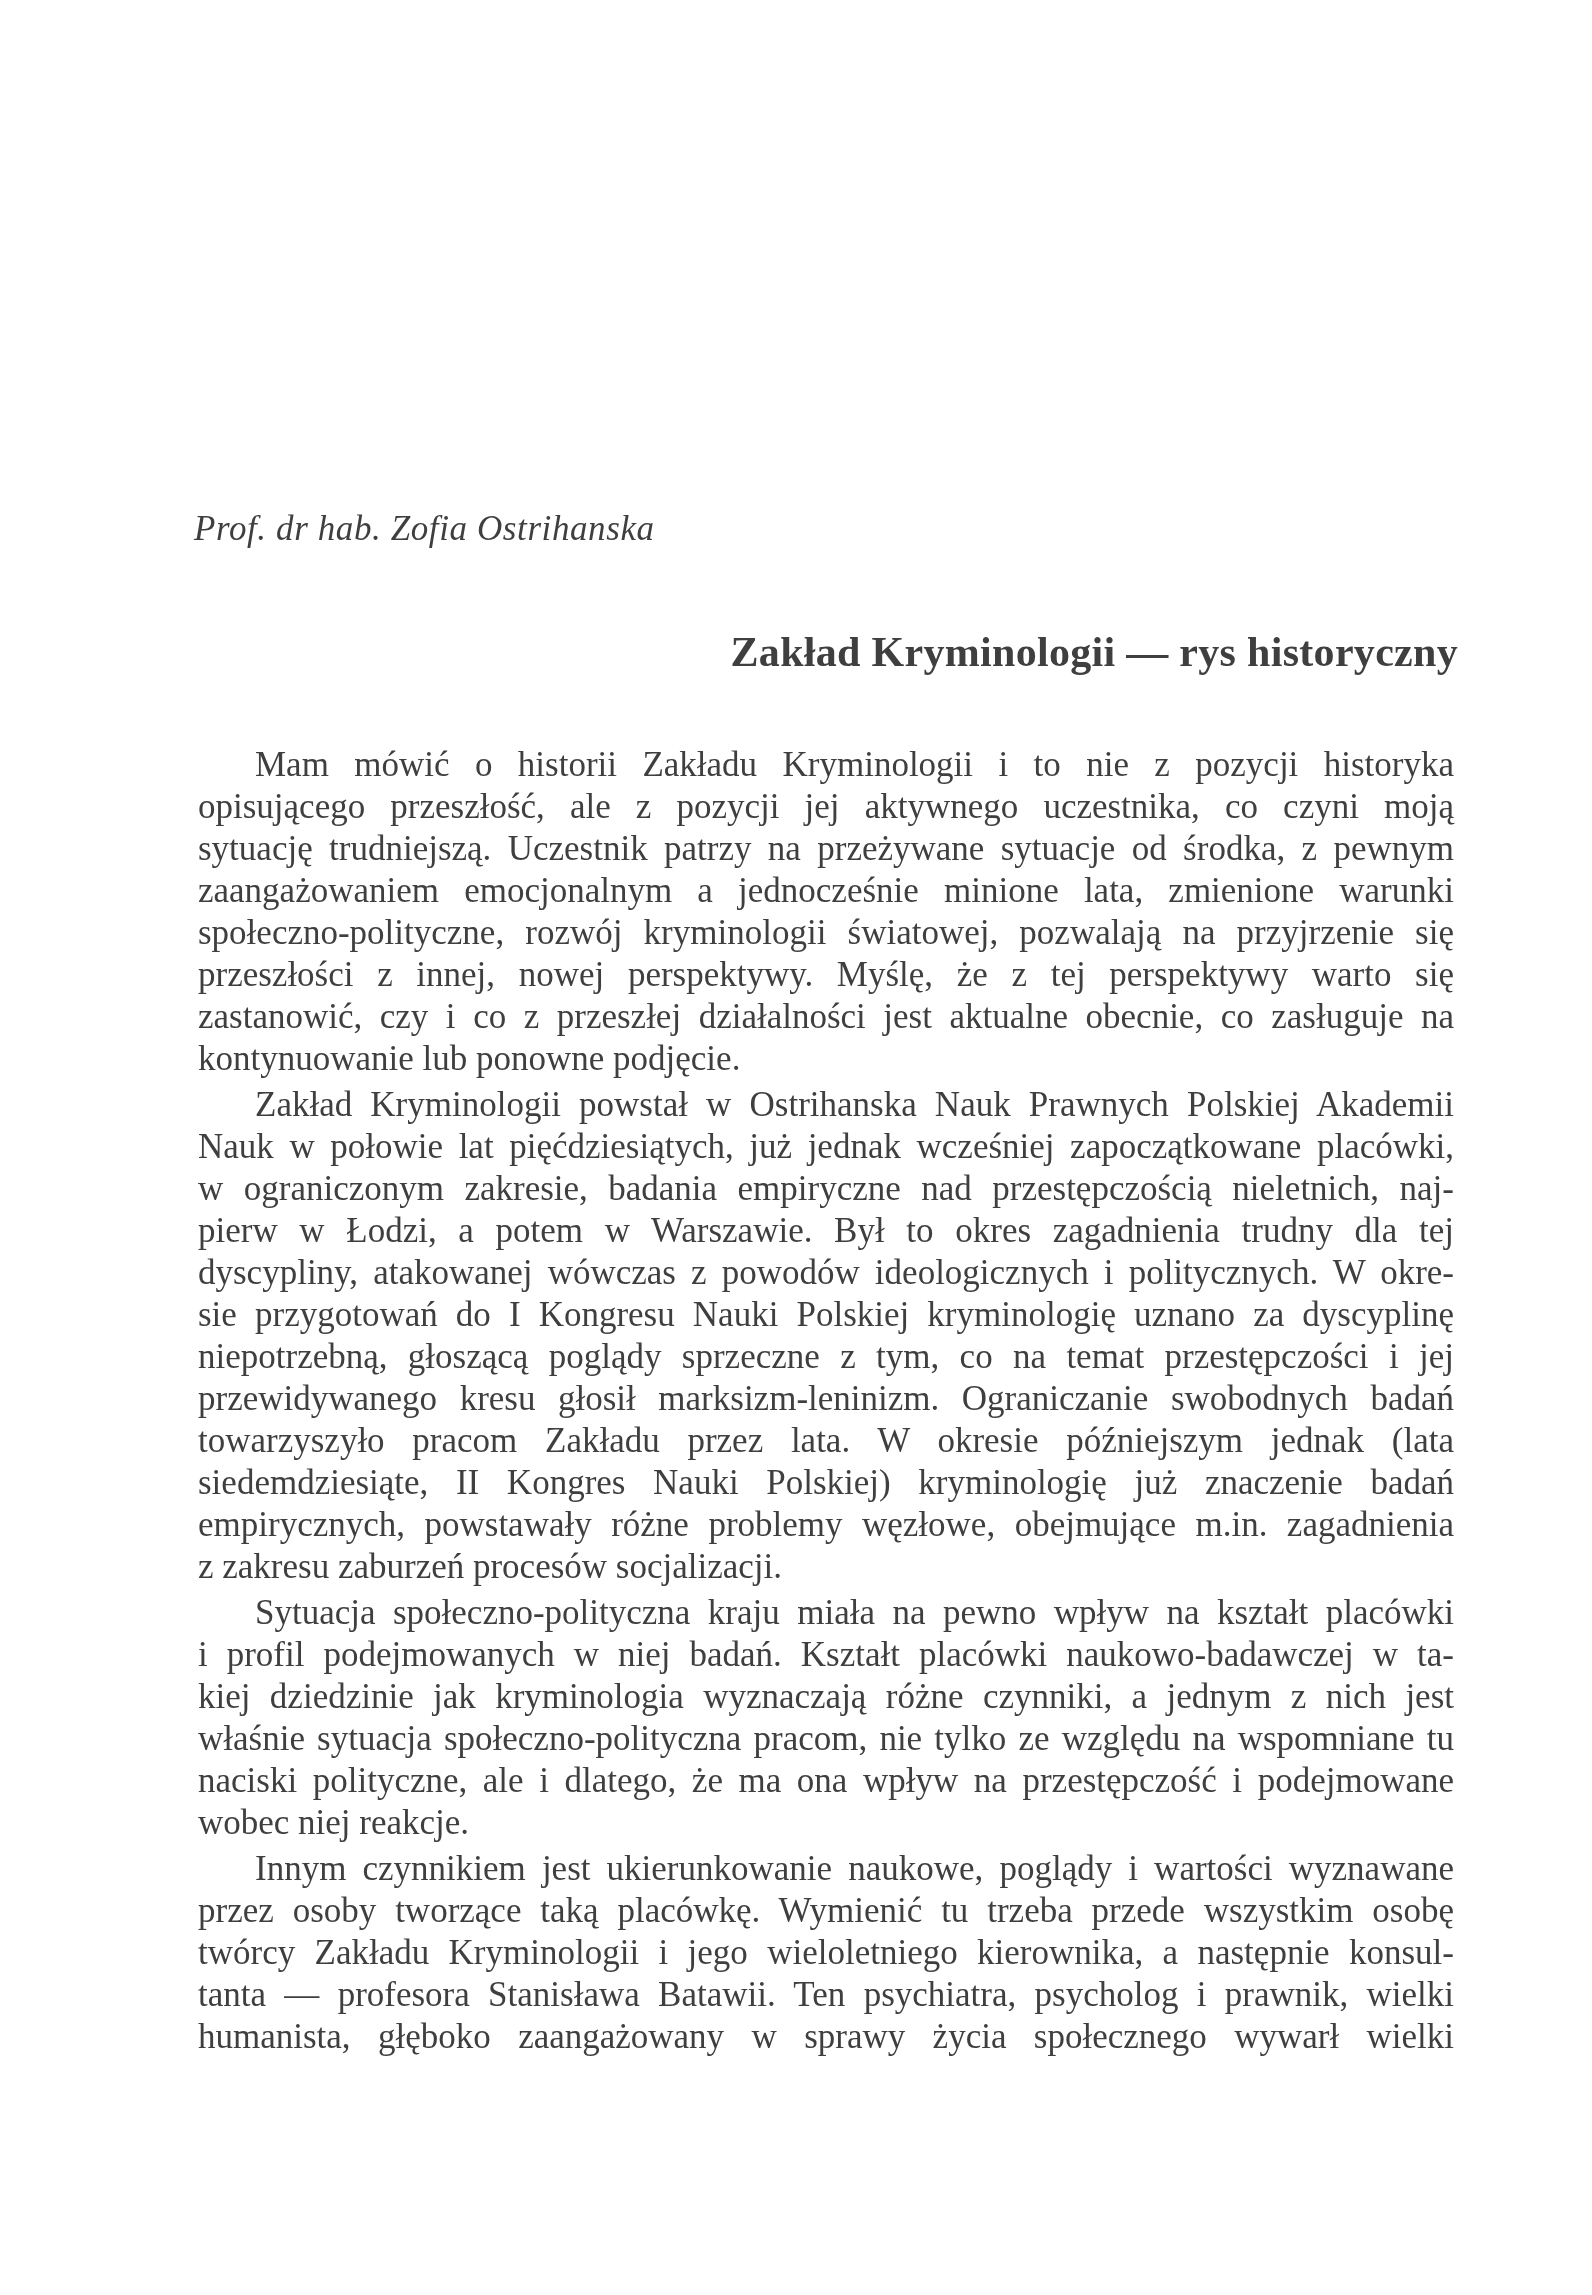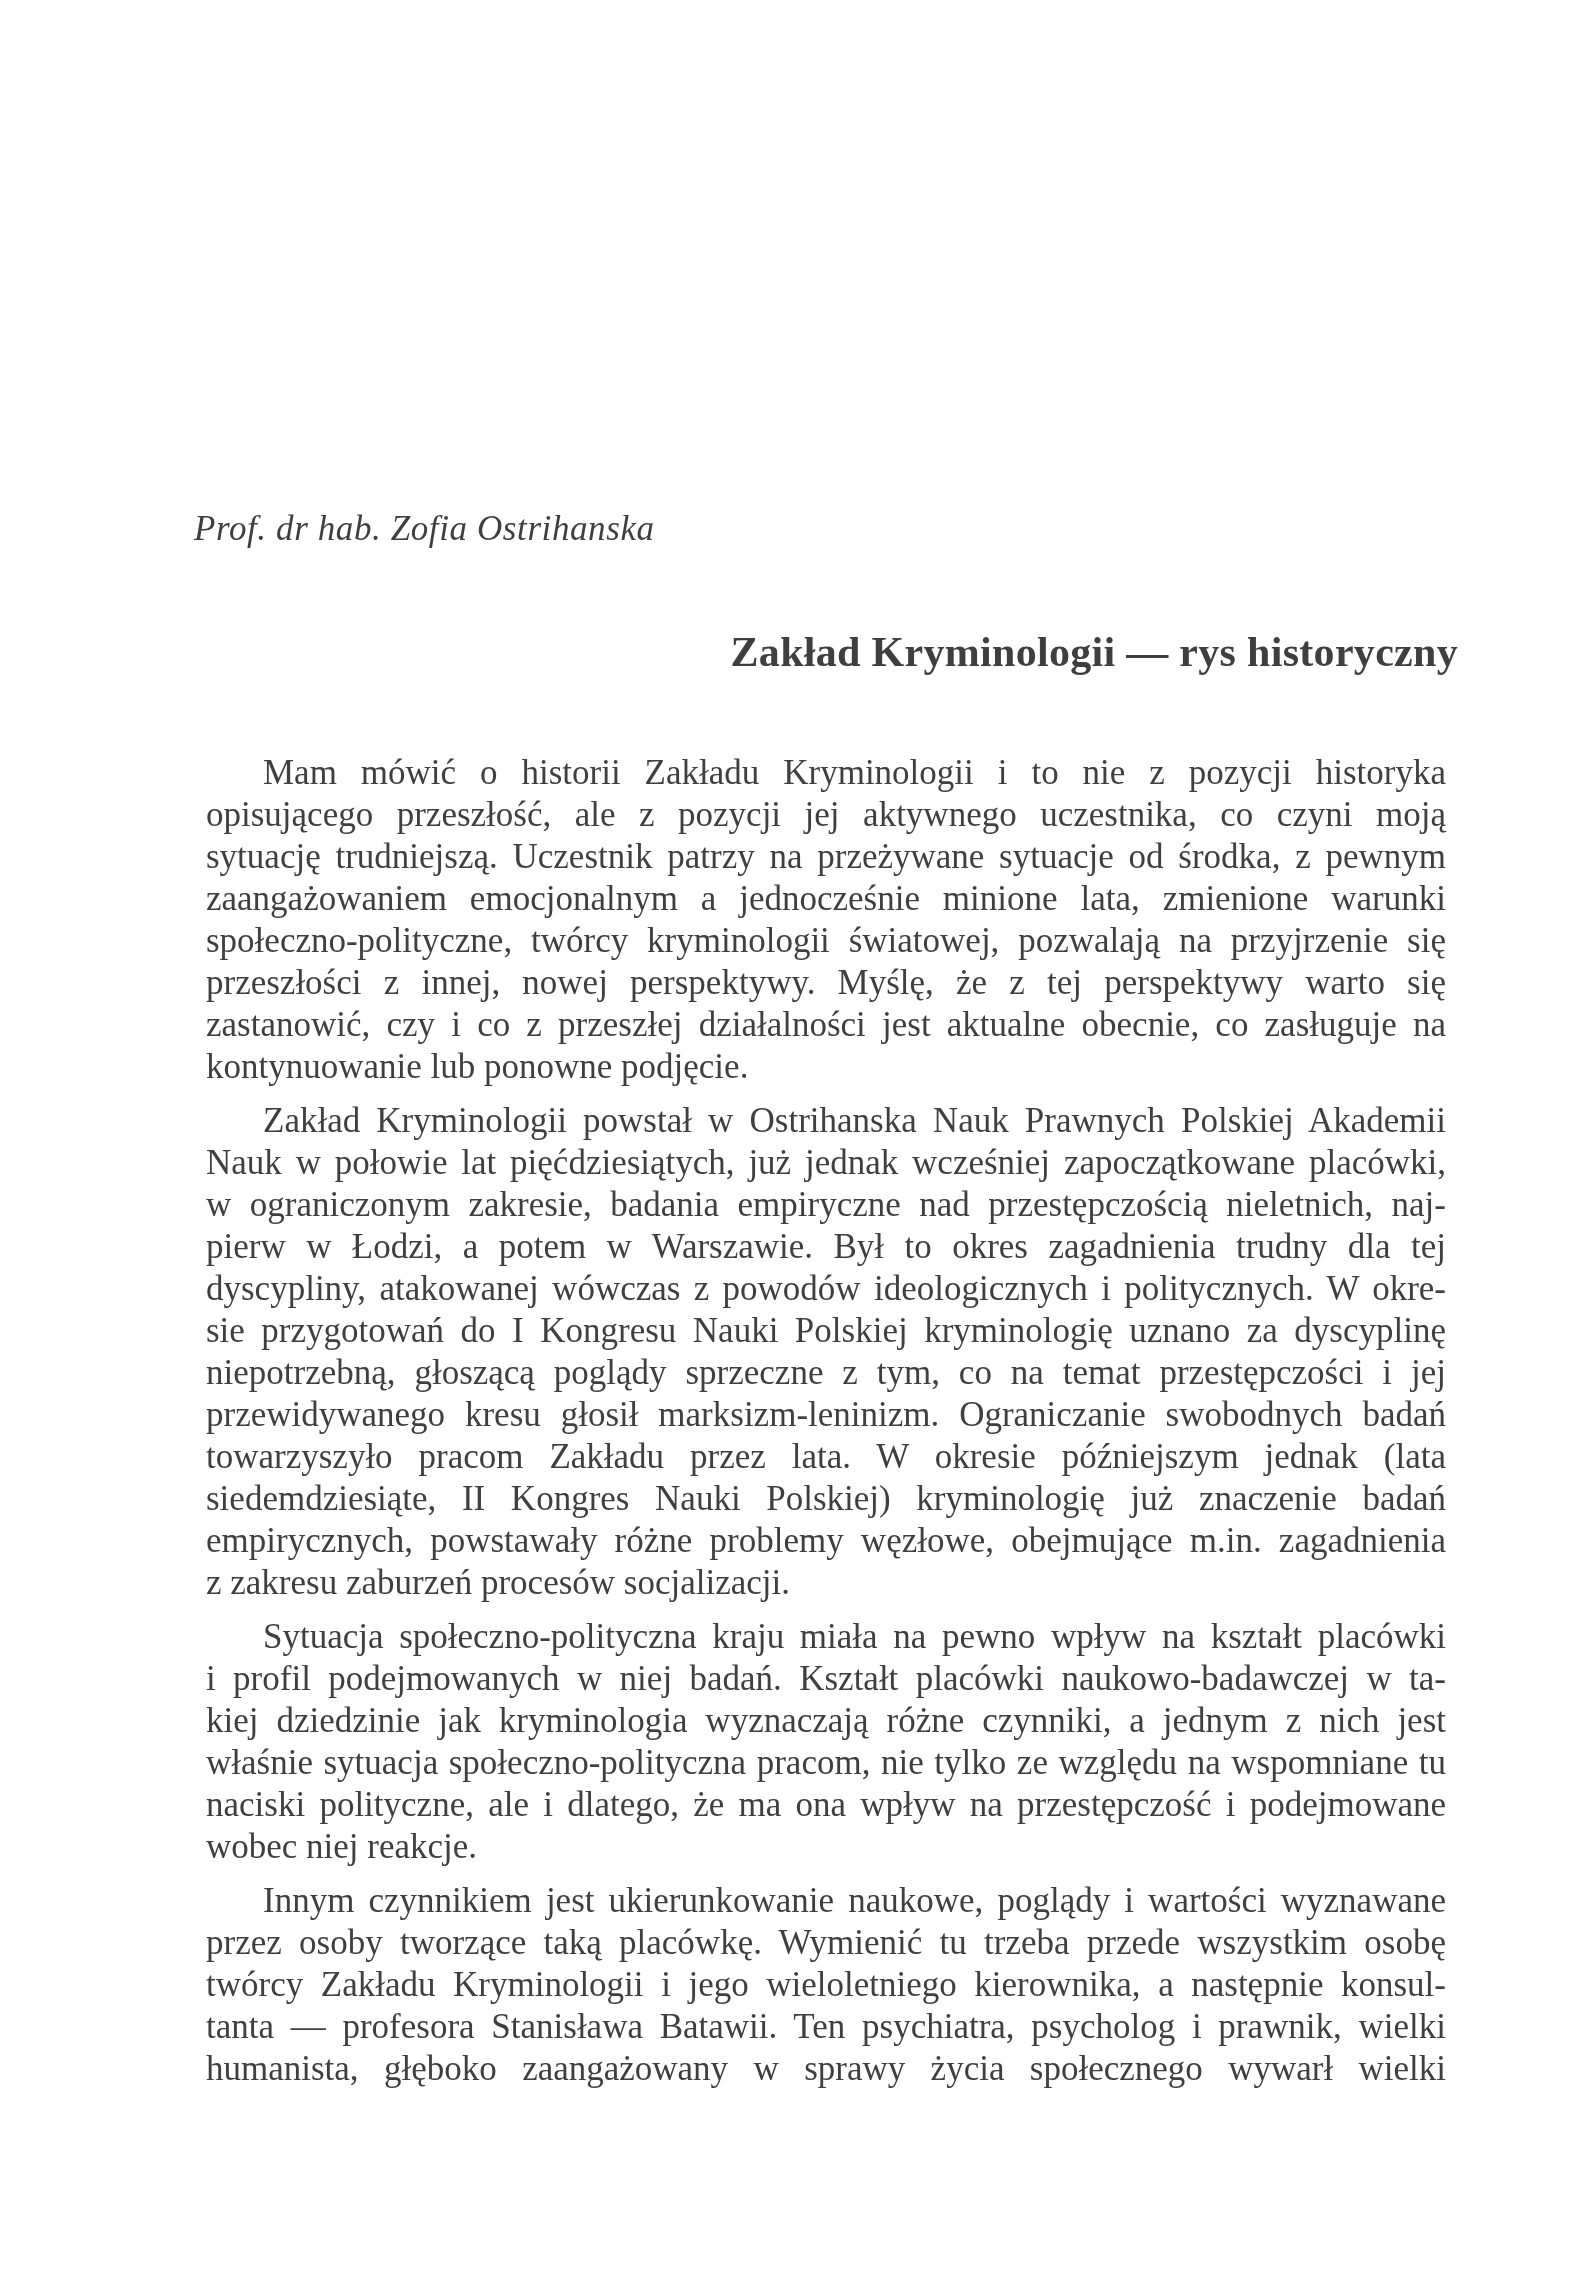--- a/index.html
+++ b/index.html
@@ -46,21 +46,21 @@
     .body {
       position: absolute;
       top: 740px;
       left: 0;
       width: 1264px;
       font-size: 35px;
       line-height: 42px;
       text-align: justify;
     }
     .para {
-      margin: 12px;
+      margin: 4px;
     }
     .line {
       display: block;
       text-align: justify;
       text-align-last: justify;
       white-space: nowrap;
       height: 42px;
       overflow: visible;
     }
     .line.last {
@@ -76,21 +76,21 @@
 <div class="page">
   <div class="author">Prof. dr hab. Zofia Ostrihanska</div>
   <div class="title">Zakład Kryminologii — rys historyczny</div>
 
   <div class="body">
     <div class="para">
       <span class="line indent">Mam mówić o historii Zakładu Kryminologii i to nie z pozycji historyka</span>
       <span class="line">opisującego przeszłość, ale z pozycji jej aktywnego uczestnika, co czyni moją</span>
       <span class="line">sytuację trudniejszą. Uczestnik patrzy na przeżywane sytuacje od środka, z pewnym</span>
       <span class="line">zaangażowaniem emocjonalnym a jednocześnie minione lata, zmienione warunki</span>
-      <span class="line">społeczno-polityczne, twórcy kryminologii światowej, pozwalają na przyjrzenie się</span>
+      <span class="line">społeczno-polityczne, rozwój kryminologii światowej, pozwalają na przyjrzenie się</span>
       <span class="line">przeszłości z innej, nowej perspektywy. Myślę, że z tej perspektywy warto się</span>
       <span class="line">zastanowić, czy i co z przeszłej działalności jest aktualne obecnie, co zasługuje na</span>
       <span class="line last">kontynuowanie lub ponowne podjęcie.</span>
     </div>
 
     <div class="para">
       <span class="line indent">Zakład Kryminologii powstał w Ostrihanska Nauk Prawnych Polskiej Akademii</span>
       <span class="line">Nauk w połowie lat pięćdziesiątych, już jednak wcześniej zapoczątkowane placówki,</span>
       <span class="line">w ograniczonym zakresie, badania empiryczne nad przestępczością nieletnich, naj-</span>
       <span class="line">pierw w Łodzi, a potem w Warszawie. Był to okres zagadnienia trudny dla tej</span>

